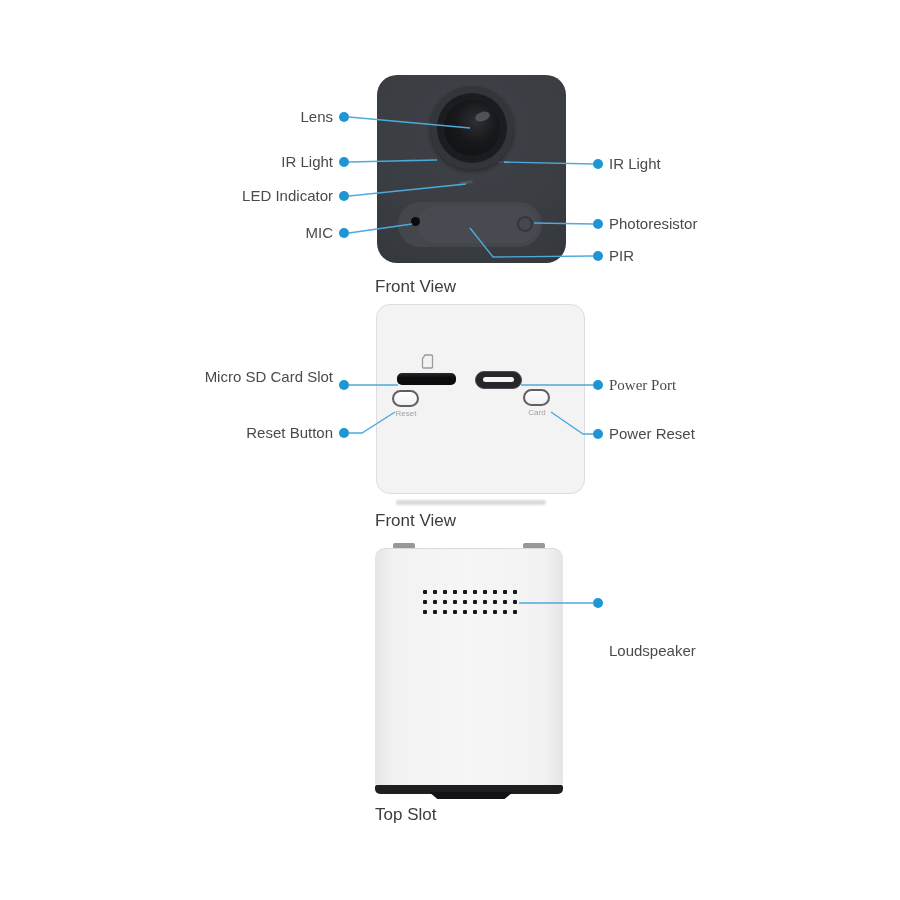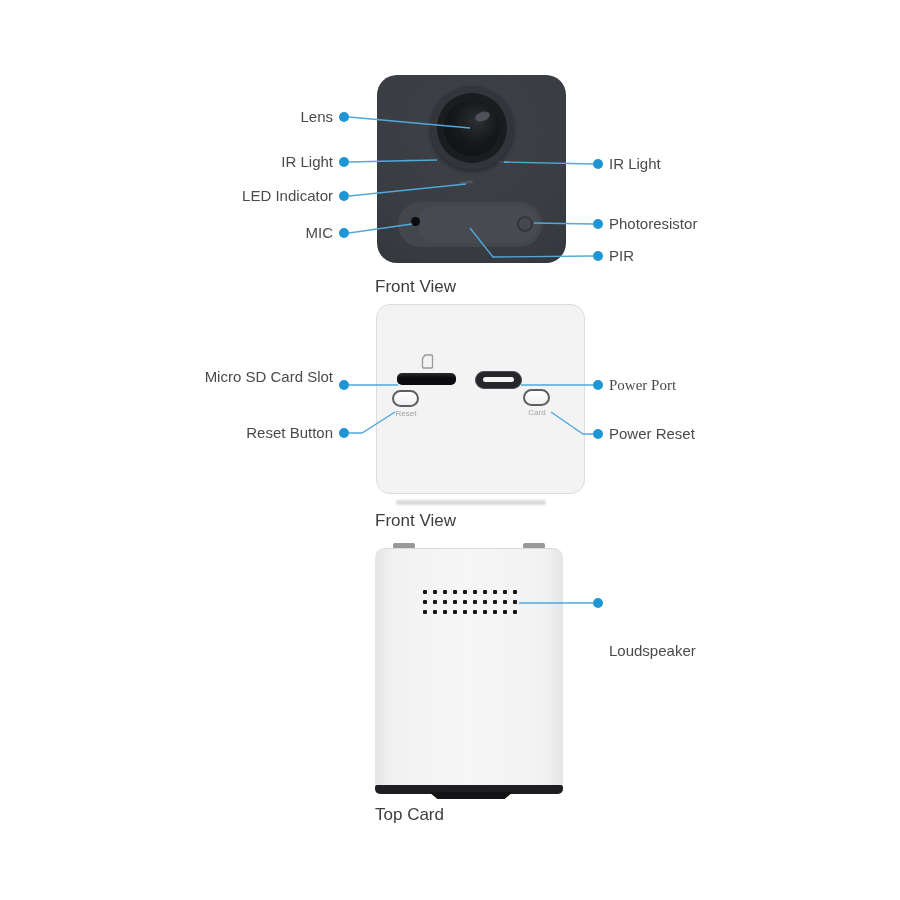--- a/index.html
+++ b/index.html
@@ -157,21 +157,21 @@
       <div class="grille-dot"></div>
       <div class="grille-dot"></div>
       <div class="grille-dot"></div>
       <div class="grille-dot"></div>
       <div class="grille-dot"></div>
       <div class="grille-dot"></div>
     </div>
 </div>
 <div class="abs top-strip"></div>
 <div class="abs top-bump"></div>
-<div class="caption" style="top:805px;">Top Card</div>
+<div class="caption" style="top:805px;">Top Slot</div>
 
 <div class="callout-label left" style="top:106px;">Lens</div>
 <div class="callout-label left" style="top:151px;">IR Light</div>
 <div class="callout-label left" style="top:185px;">LED Indicator</div>
 <div class="callout-label left" style="top:222px;">MIC</div>
 <div class="callout-label right" style="top:153px;">IR Light</div>
 <div class="callout-label right" style="top:213px;">Photoresistor</div>
 <div class="callout-label right" style="top:245px;">PIR</div>
 
 <div class="callout-label left" style="top:366px;">Micro SD Card Slot</div>

